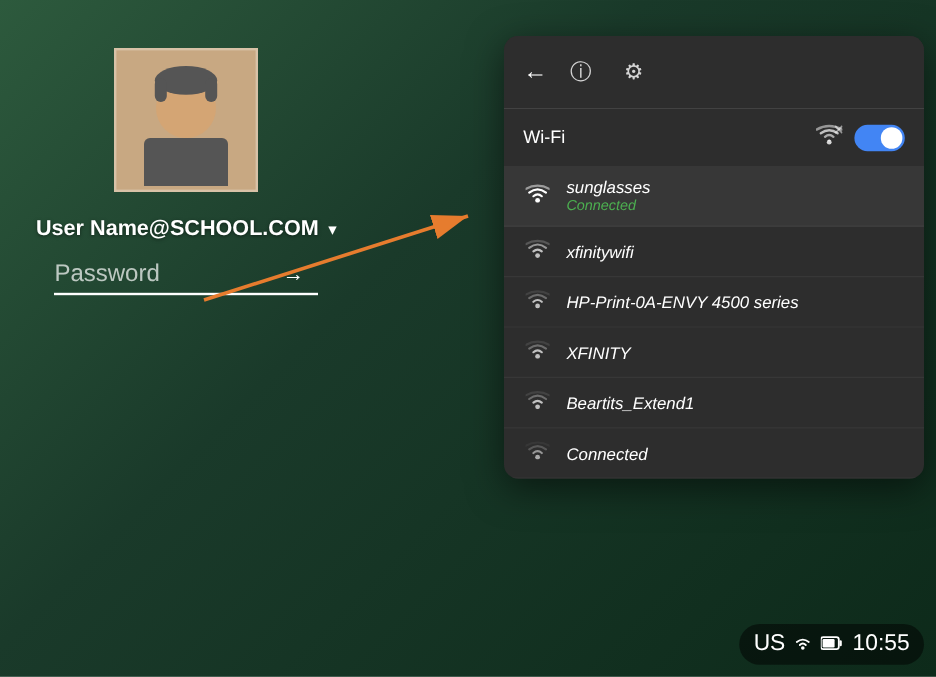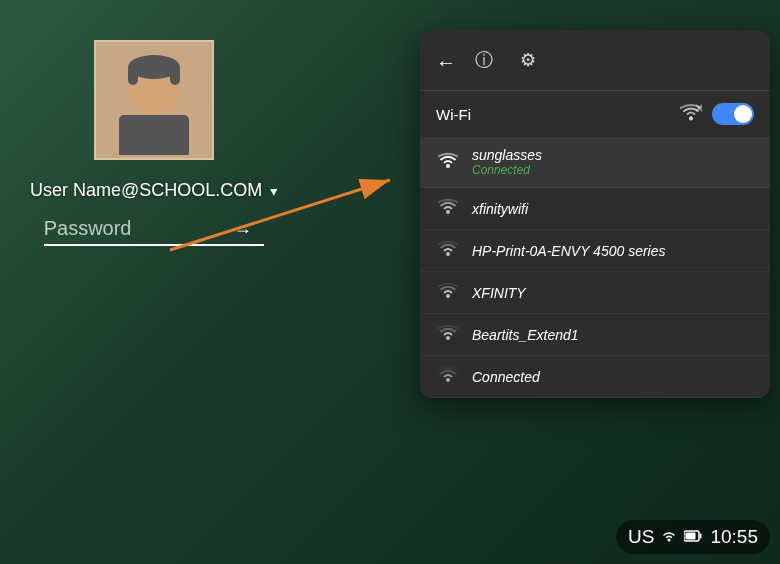--- a/index.html
+++ b/index.html
@@ -42,21 +42,21 @@
     .user-row {
       display: flex;
       align-items: center;
       gap: 8px;
       margin-top: 8px;
     }
 
     .username {
       color: white;
       font-size: 18px;
-      font-weight: 400;
+      font-weight: 700;
       text-shadow: 0 1px 3px rgba(0,0,0,0.5);
     }
 
     .chevron-down {
       color: white;
       font-size: 14px;
       cursor: pointer;
     }
 
     .password-row {

